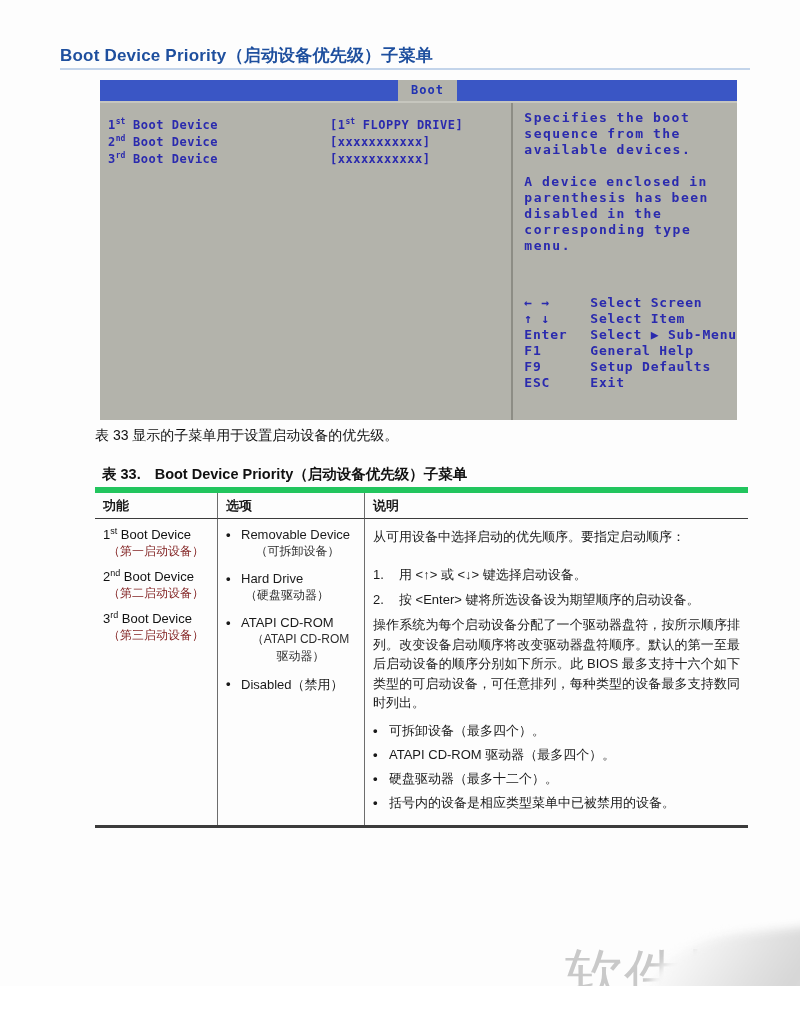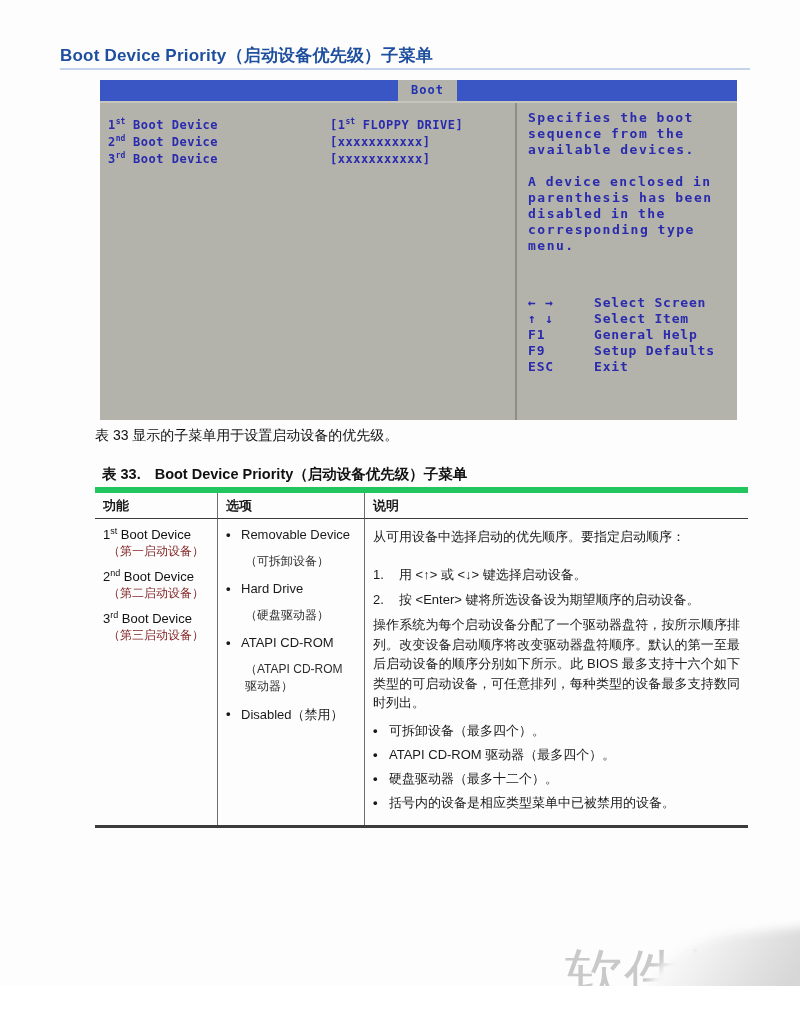--- a/index.html
+++ b/index.html
@@ -136,21 +136,21 @@
   .tbl-body .cell { padding: 8px 8px 8px 8px; }
 
   .fn { margin-bottom: 9px; }
   .fn-en { color: #111; }
   .fn-en sup { font-size: 9px; line-height: 0; }
   .fn-zh { font-size: 12px; color: #7f1d1d; padding-left: 5px; margin-top: 1px; }
 
   .opt { display: flex; margin-bottom: 11px; }
   .opt-bullet::before { content: "\2022"; }
   .opt-bullet { flex: none; width: 15px; font-weight: bold; }
-  .opt-zh { font-size: 12px; color: #2e2e2e; padding-left: 4px; margin-top: 11px; }
+  .opt-zh { font-size: 12px; color: #2e2e2e; padding-left: 4px; margin-top: 1px; text-align: center; }
 
   .desc p { margin: 0; line-height: 19px; }
   .desc .intro { margin-bottom: 19px; }
   .step { display: flex; margin-bottom: 6px; line-height: 19px; }
   .step .step-num { flex: none; width: 26px; }
   .desc .para { margin-top: 2px; margin-bottom: 8px; line-height: 19.5px; text-align: justify; }
   .drow { display: flex; margin-bottom: 5px; line-height: 19px; }
   .drow .opt-bullet { width: 16px; }
 
   
@@ -205,20 +205,24 @@
         <div class="bios-keys">
           <div class="key-row">
               <span class="key">← →</span>
               <span>Select Screen</span>
             </div>
           <div class="key-row">
               <span class="key">↑ ↓</span>
               <span>Select Item</span>
             </div>
           <div class="key-row">
+              <span class="key">Enter</span>
+              <span>Select ▶ Sub-Menu</span>
+            </div>
+          <div class="key-row">
               <span class="key">F1</span>
               <span>General Help</span>
             </div>
           <div class="key-row">
               <span class="key">F9</span>
               <span>Setup Defaults</span>
             </div>
           <div class="key-row">
               <span class="key">ESC</span>
               <span>Exit</span>

